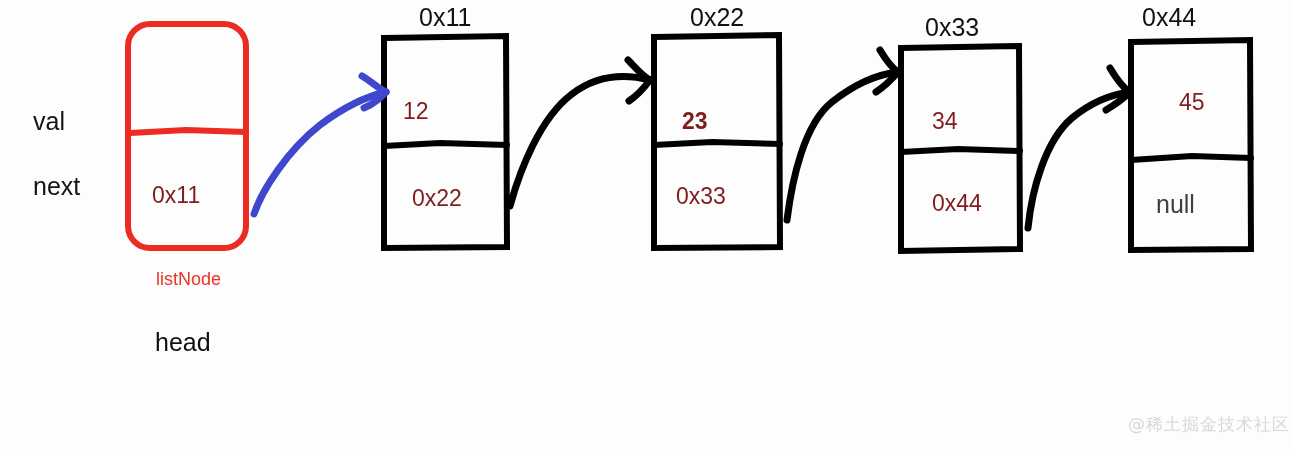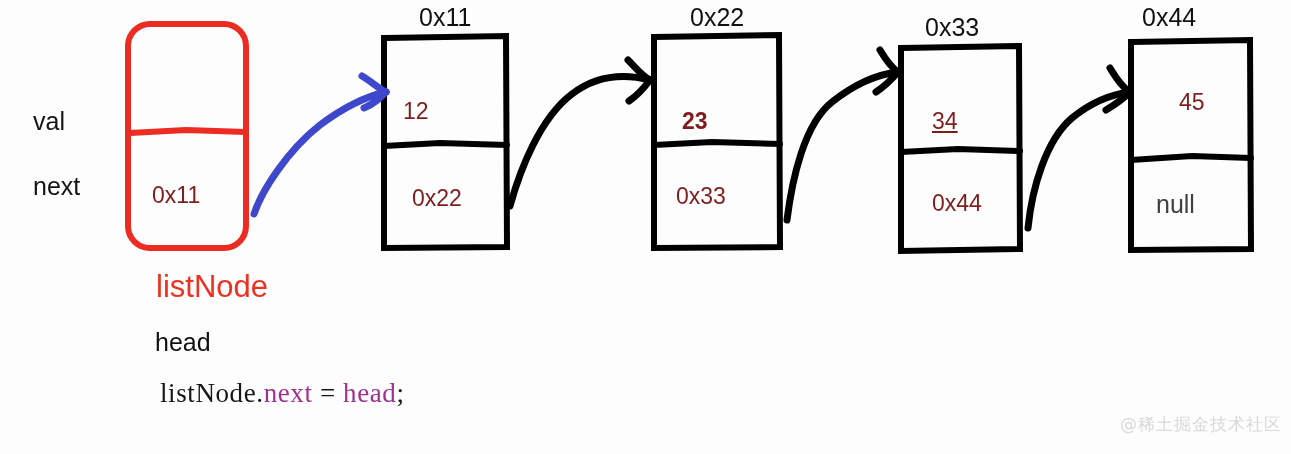--- a/index.html
+++ b/index.html
@@ -39,21 +39,21 @@
   }
   .cell-text {
     font-size: 23px;
     color: #7f1d1d;
   }
   .null-text {
     font-size: 25px;
     color: #404040;
   }
   .listnode-label {
-    font-size: 31px;
+    font-size: 18px;
     color: #ec3223;
     text-align: right;
   }
   .head-label {
     font-size: 25px;
     color: #111111;
   }
   .code-line {
     position: absolute;
     font-family: "Liberation Serif", serif;
@@ -64,20 +64,21 @@
   }
   .kw {
     color: #a03090;
   }
   .watermark {
     position: absolute;
     font-size: 17px;
     color: #d8d8d8;
     font-family: "DejaVu Sans", sans-serif;
     letter-spacing: 1px;
+    margin-left: 8px;
   }
 </style>
 </head>
 <body>
 
 <div id="canvas">
 
   <svg class="layer" viewBox="0 0 1291 454">
 
     <g>
@@ -142,25 +143,24 @@
 
   <div class="lbl addr-label" style="left:419px; top:3px;">0x11</div>
   <div class="lbl cell-text" style="left:403px; top:98px;">12</div>
   <div class="lbl cell-text" style="left:412px; top:185px;">0x22</div>
 
   <div class="lbl addr-label" style="left:690px; top:3px;">0x22</div>
   <div class="lbl cell-text" style="left:682px; top:108px;font-weight:bold;">23</div>
   <div class="lbl cell-text" style="left:676px; top:183px;">0x33</div>
 
   <div class="lbl addr-label" style="left:925px; top:13px;">0x33</div>
-  <div class="lbl cell-text" style="left:932px; top:108px;text-decoration:underline;">34</div>
+  <div class="lbl cell-text" style="left:932px; top:108px;">34</div>
   <div class="lbl cell-text" style="left:932px; top:190px;">0x44</div>
 
   <div class="lbl addr-label" style="left:1142px; top:3px;">0x44</div>
   <div class="lbl cell-text" style="left:1179px; top:89px;">45</div>
   <div class="lbl null-text" style="left:1156px; top:190px;">null</div>
 
-  <div class="code-line" style="left:160px; top:378px;"><span>listNode.</span><span class="kw">next</span><span> = </span><span class="kw">head</span><span>;</span></div>
 
 
   <div class="watermark" style="left:1120px; top:413px;">@稀土掘金技术社区</div>
 
 </div>
 
 </body></html>

